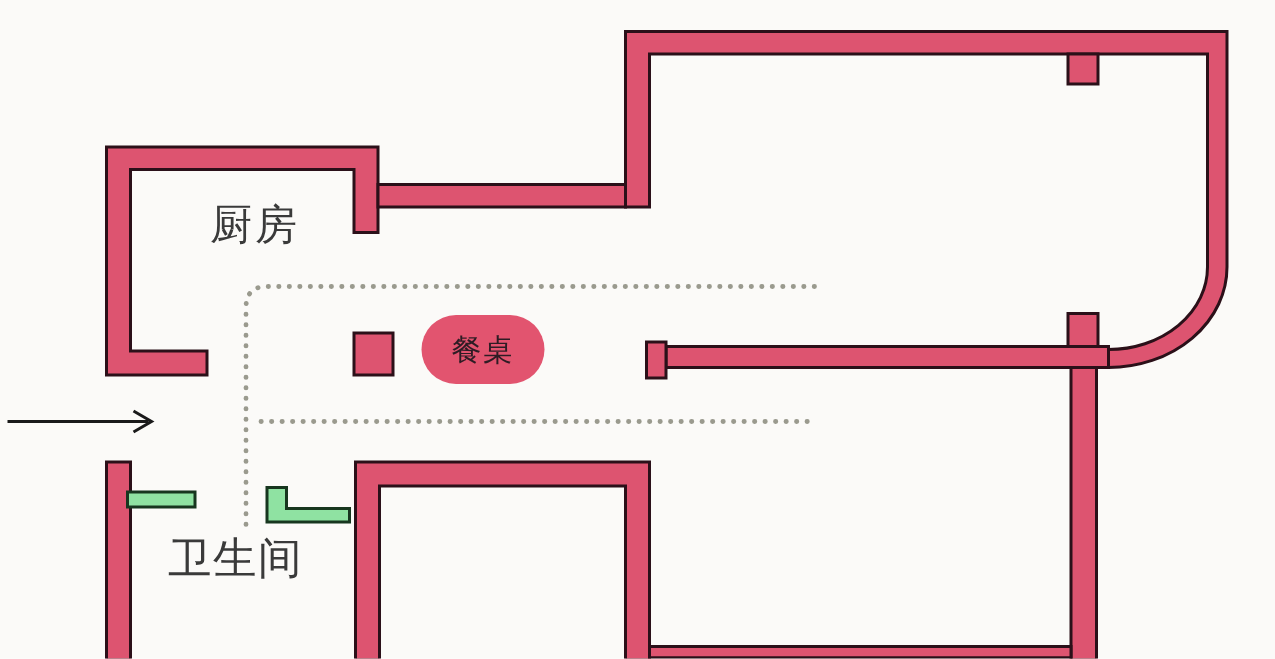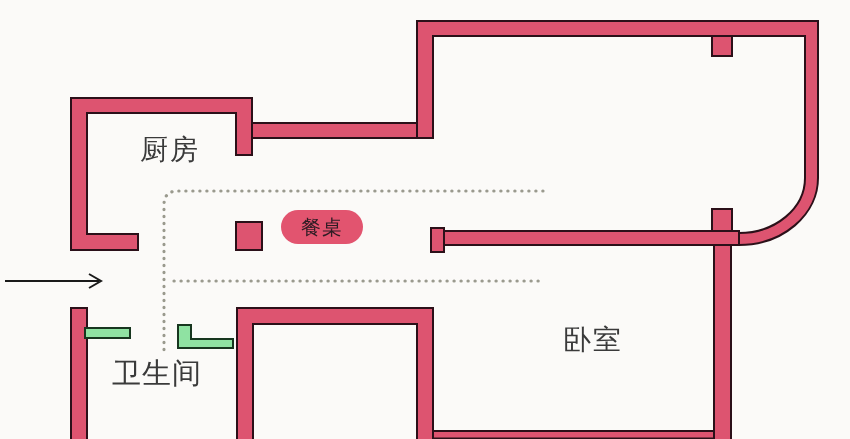--- a/index.html
+++ b/index.html
@@ -42,21 +42,21 @@
     letter-spacing:2px;
     white-space:nowrap;
     line-height:1;
   }
   .lbl-kitchen  {left:104px;top:136px;font-size:28px;margin-left:36px;}
   .lbl-living   {left:560px;top:94px; font-size:30px;letter-spacing:1px;}
   .lbl-bedroom  {left:563px;top:326px;font-size:28px;}
   .lbl-bathroom {left:112px;top:359px;font-size:29px;letter-spacing:1px;}
   .dining-table{
     position:absolute;
-    left:281px;top:210px;width:82px;height:34px;
+    left:281px;top:210px;width:82px;height:46px;
     background:var(--table-fill,#e2546f);
     border-radius:23px;
     display:flex;align-items:center;justify-content:center;
     color:var(--table-label,#2e1c24);
     font-size:20px;
     letter-spacing:1px;
   }
 </style>
 </head>
 <body>
@@ -97,21 +97,20 @@
 
     <path class="dotted" d="M174,281 H542"></path>
 
     <path class="arrow" d="M5,281 H99"></path>
     <path class="arrow" d="M89,274 L101,281 L89,288"></path>
   </svg>
 
   <div class="room-label lbl-kitchen">厨房</div>
 
 
-  <div class="room-label lbl-bedroom">卧室</div>
 
   <div class="room-label lbl-bathroom">卫生间</div>
 
   <div class="dining-table">
     <span>餐桌</span>
   </div>
 
 </div>
 
 </body></html>

